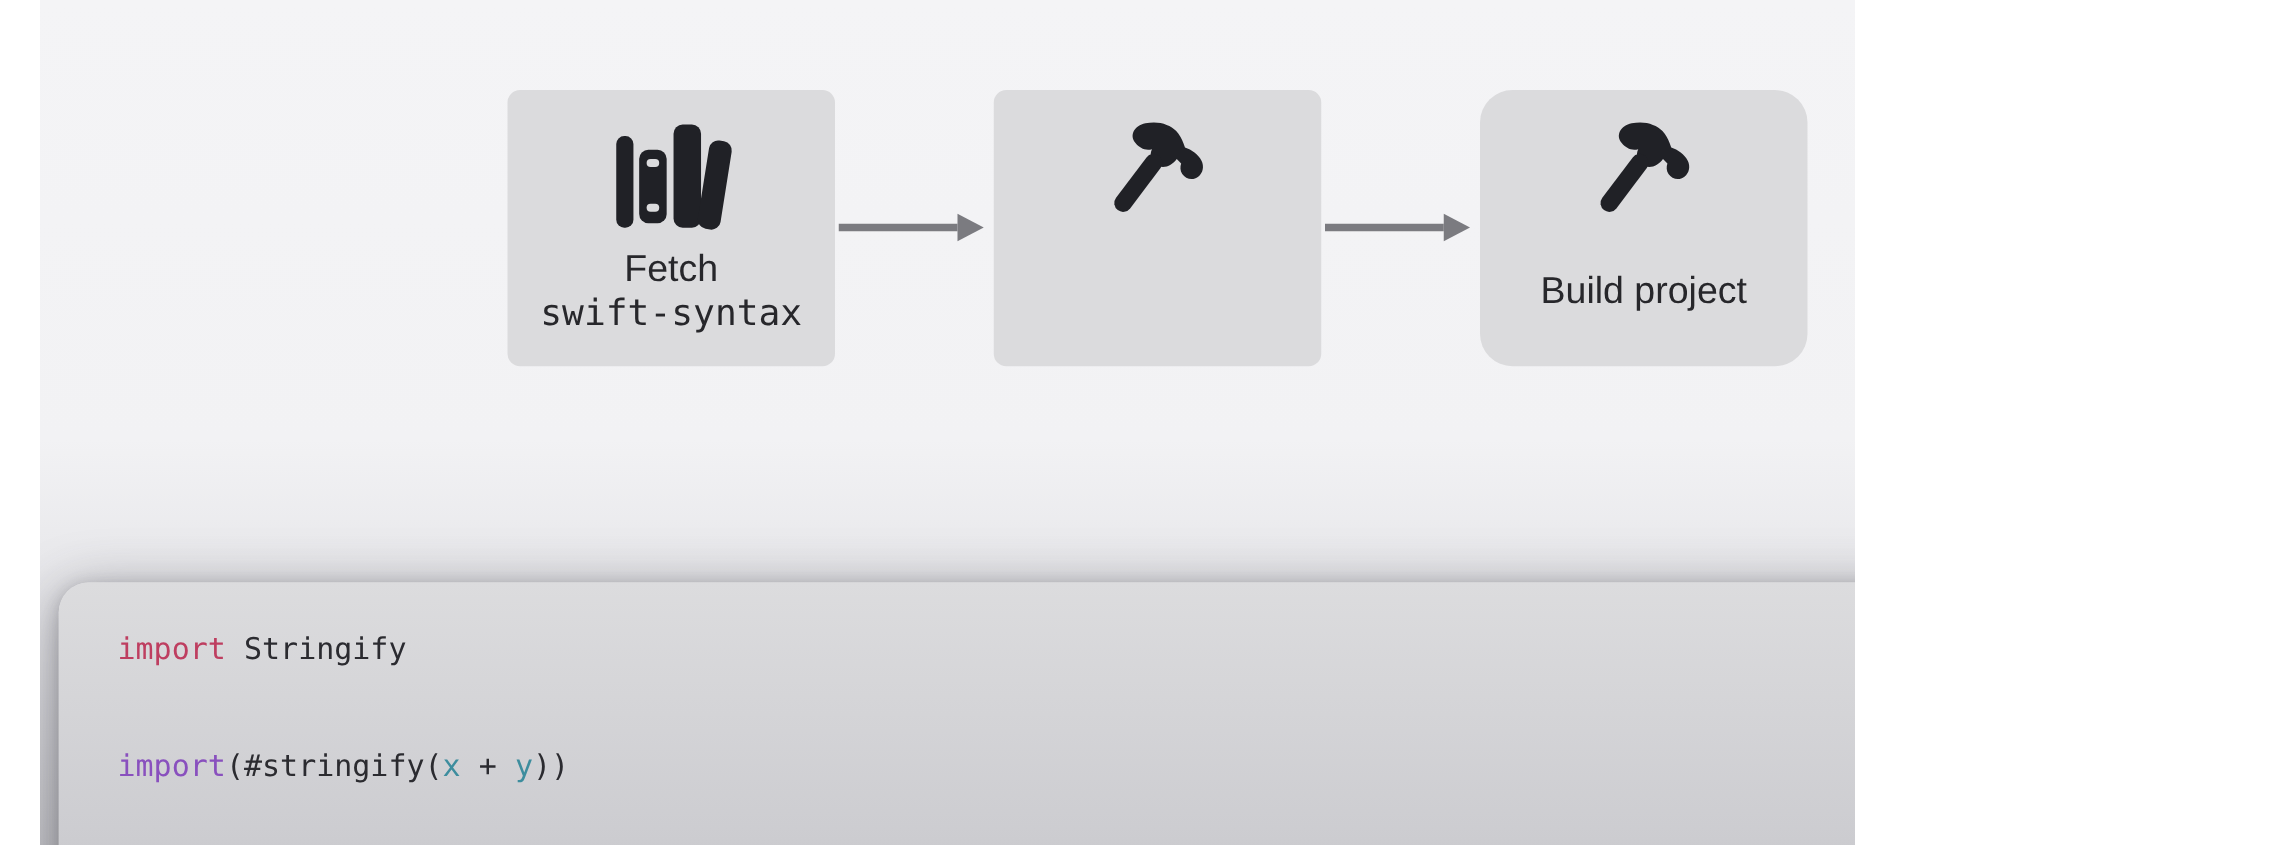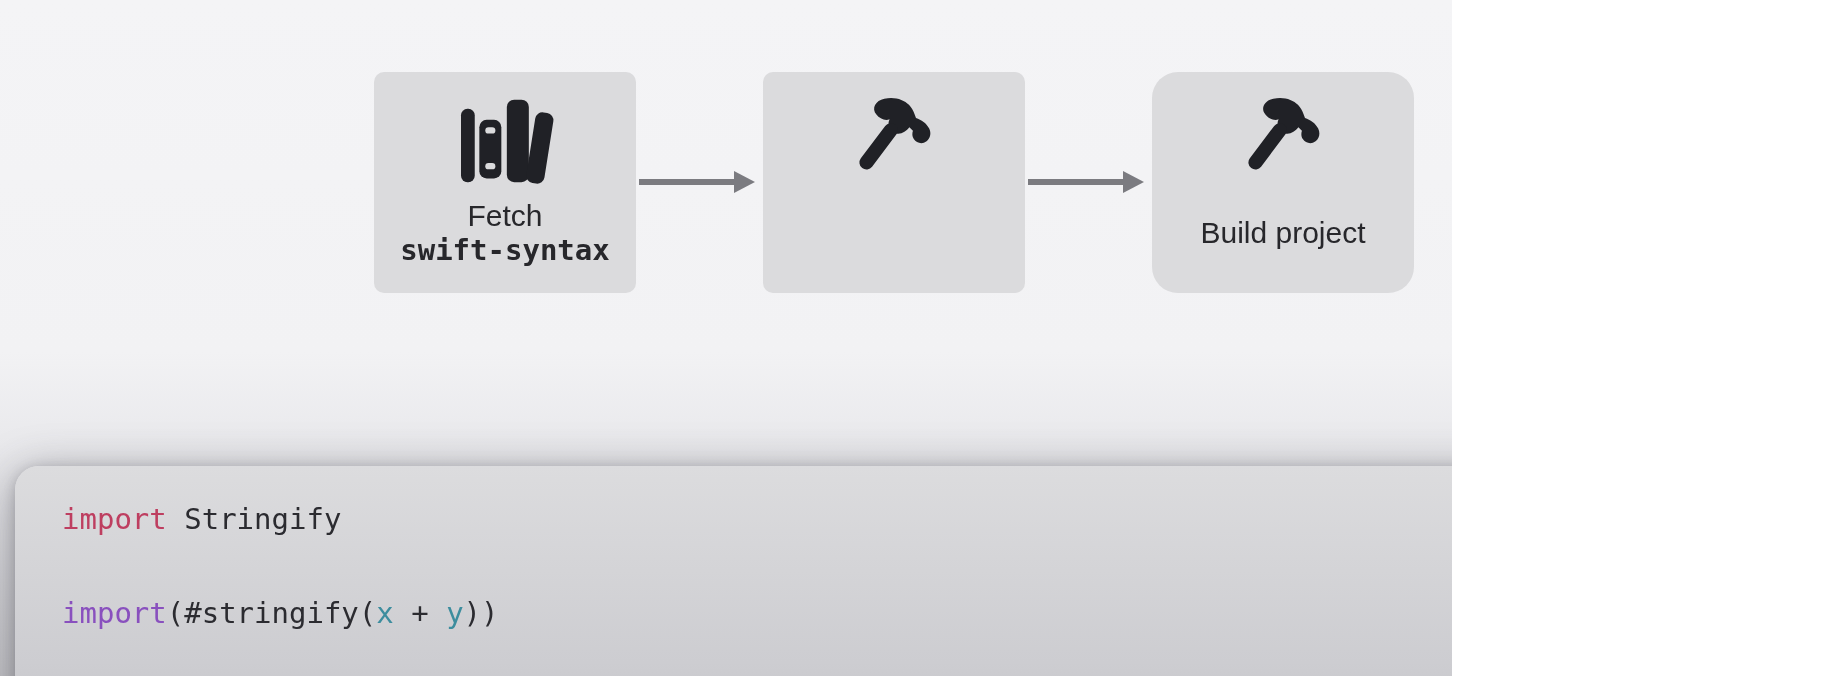--- a/index.html
+++ b/index.html
@@ -1,46 +1,46 @@
 <!DOCTYPE html>
 <html><head>
 <meta charset="utf-8">
 <style>
   html,body{margin:0;padding:0;}
   body{width:1822px;height:676px;overflow:hidden;
        font-family:"Liberation Sans",sans-serif;}
   #stage{position:relative;width:1452px;height:676px;overflow:hidden;
-         background:linear-gradient(180deg,#F4F4F6 0%,#F2F2F4 52%,#E9E9EC 66%,#D2D2D6 85%,#C2C2C6 100%);}
+         background:linear-gradient(180deg,#F4F4F6 0%,#F2F2F4 52%,#E9E9EC 66%,#D2D2D6 85%,#C2C2C6 100%);margin-left:32px;}
 
   
   .step{position:absolute;top:72px;width:262px;height:221px;border-radius:10px;
         background:#DBDBDD;display:flex;flex-direction:column;align-items:center;
         box-sizing:border-box;padding-top:24px;}
   .step-icon{width:92px;height:88px;flex:0 0 auto;display:flex;align-items:center;justify-content:center;}
   .step-icon svg{overflow:visible;}
   .step-label{margin-top:10px;height:78px;display:flex;flex-direction:column;
               justify-content:center;align-items:center;}
   .step-line1{font-size:30px;line-height:34px;color:#27272B;white-space:pre;}
   .step-line2{font-family:"DejaVu Sans Mono",monospace;font-size:29px;line-height:34px;
-              color:#27272B;white-space:pre;font-weight:bold;}
+              color:#27272B;white-space:pre;}
   #step-0{left:374px;} #step-1{left:763px;} #step-2{left:1152px;border-radius:26px;}
 
   
   .arrow{position:absolute;top:171px;height:22px;display:flex;align-items:center;}
   .arrow .shaft{width:95px;height:6px;background:#7B7B80;}
   .arrow .head{width:0;height:0;border-left:21px solid #7B7B80;
                border-top:11px solid transparent;border-bottom:11px solid transparent;}
   #arrow-0{left:639px;} #arrow-1{left:1028px;}
 
   
   .code-card{position:absolute;left:15px;top:466px;width:1758px;height:280px;
              border-radius:24px;box-sizing:border-box;padding:30px 40px 0 47px;
              background:linear-gradient(180deg,#DCDCDE 0%,#CDCDD1 70%,#C4C4C8 100%);
              box-shadow:0 6px 45px rgba(55,55,65,.40),0 2px 12px rgba(55,55,65,.22);}
-  .code-line{font-family:"DejaVu Sans Mono",monospace;font-size:29px;line-height:47px;
+  .code-line{font-family:"DejaVu Sans Mono",monospace;font-size:24px;line-height:47px;
              color:#2B2B30;white-space:pre;}
   .tok-plain{color:#2B2B30;}
   .tok-keyword{color:#BE3E60;}
   .tok-function{color:#8950BE;}
   .tok-identifier{color:#3D8D9E;}
   .tok-number{color:#4646B1;}
 </style>
 </head>
 <body>
 

